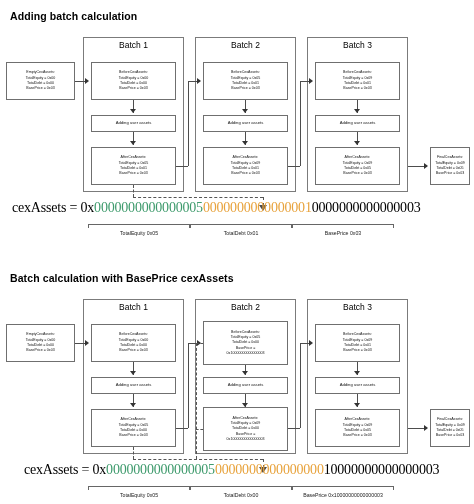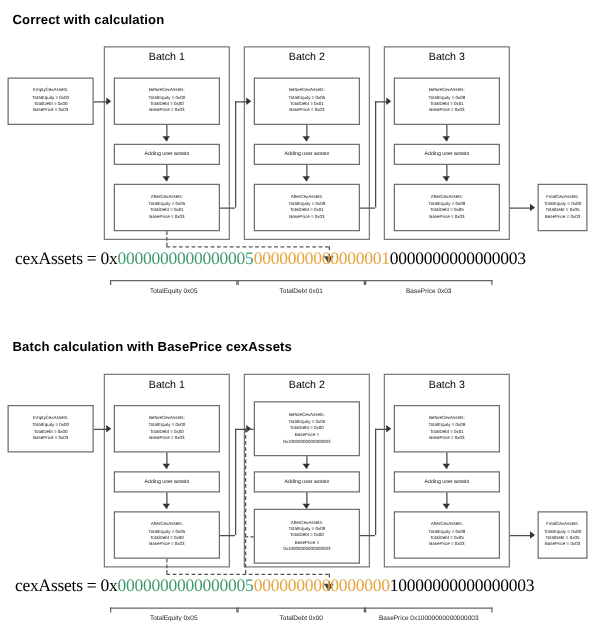--- a/index.html
+++ b/index.html
@@ -101,21 +101,21 @@
     border-left:4px solid transparent;
     border-right:4px solid transparent;
     border-top:6px solid #4a4a4a;
   }
 </style>
 </head>
 <body>
 
 <div class="section" style="position:absolute;left:0;top:0;width:474px;">
 
-  <div class="sec-title" style="position:absolute;left:10px;top:10px;">Correct with calculation</div>
+  <div class="sec-title" style="position:absolute;left:10px;top:10px;">Adding batch calculation</div>
 
   <div class="diagram" style="position:absolute;left:0;top:28px;width:474px;height:170px;">
 
     <div class="batch-group" style="left:83px;top:2px;width:101px;height:155px;">
       <div class="batch-title">Batch 1</div>
     </div>
     <div class="batch-group" style="left:195px;top:2px;width:101px;height:155px;">
       <div class="batch-title">Batch 2</div>
     </div>
     <div class="batch-group" style="left:307px;top:2px;width:101px;height:155px;">
@@ -327,21 +327,21 @@
       <div class="ln">TotalDebt = 0x05</div>
       <div class="ln">BasePrice = 0x03</div>
     </div>
 
     <div class="dvline" style="left:133px;top:150px;height:12px;"></div>
     <div class="dline" style="left:133px;top:162px;width:130px;"></div>
     <div class="dvline" style="left:263px;top:162px;height:9px;"></div>
     <div class="down-mark" style="left:259px;top:170px;"></div>
   </div>
 
-  <div class="hexrow" style="position:absolute;left:12px;top:198px;">
+  <div class="hexrow" style="position:absolute;left:24px;top:198px;">
     <span class="lbl">cexAssets = </span><span class="seg-price">0x</span><span class="seg-eq">0000000000000005</span><span class="seg-debt">0000000000000000</span><span class="seg-price">10000000000000003</span>
   </div>
 
   <div class="bracket-row" style="position:absolute;left:0;top:222px;width:474px;">
     <div class="brk" style="left:88px;top:0;width:102px;"></div>
     <div class="brk-lbl" style="left:88px;top:6px;width:102px;">TotalEquity 0x05</div>
     <div class="brk" style="left:190px;top:0;width:102px;"></div>
     <div class="brk-lbl" style="left:190px;top:6px;width:102px;">TotalDebt 0x00</div>
     <div class="brk" style="left:292px;top:0;width:102px;"></div>
     <div class="brk-lbl" style="left:292px;top:6px;width:102px;">BasePrice 0x10000000000000003</div>

